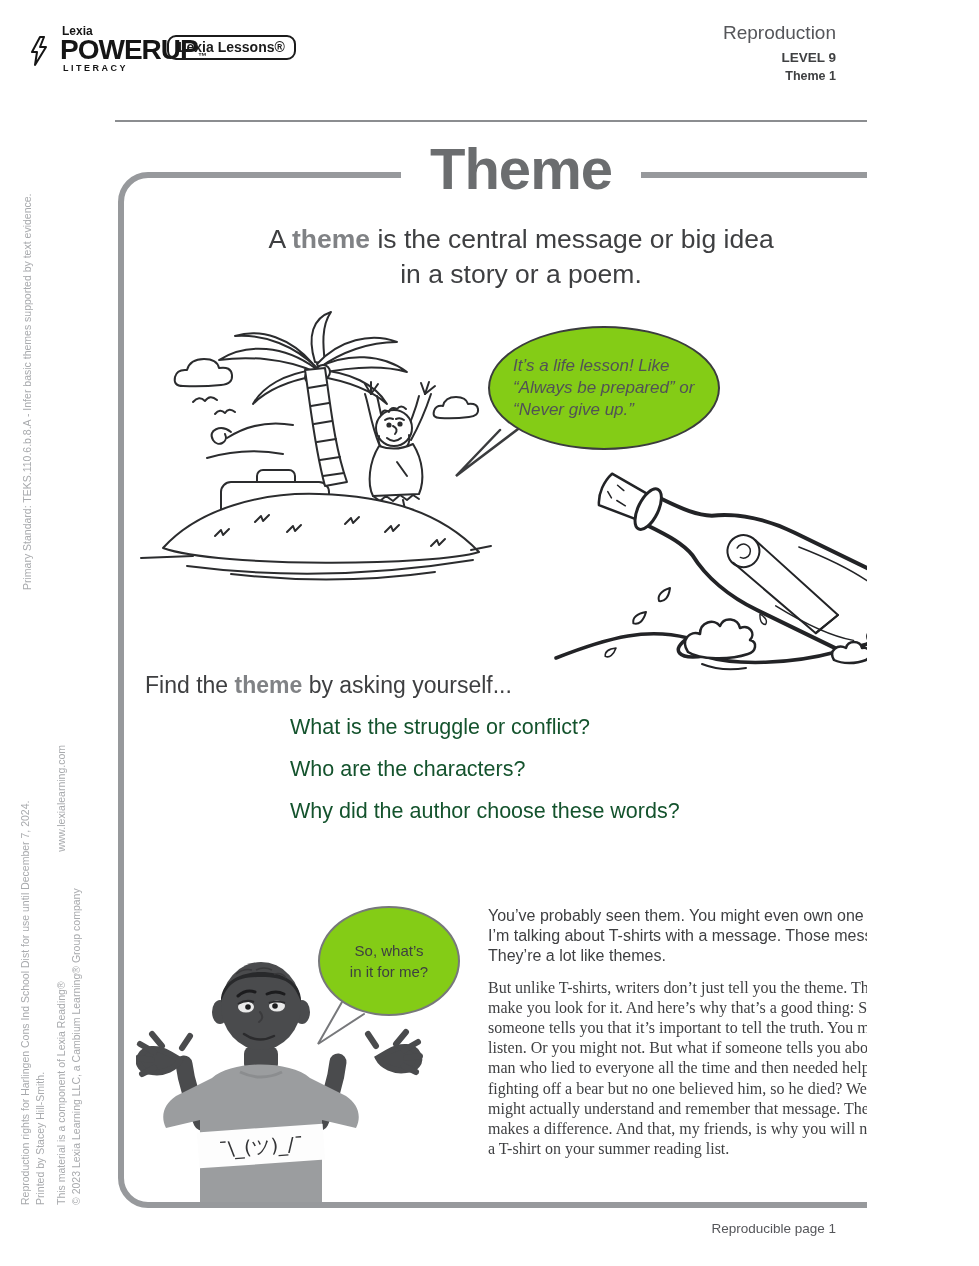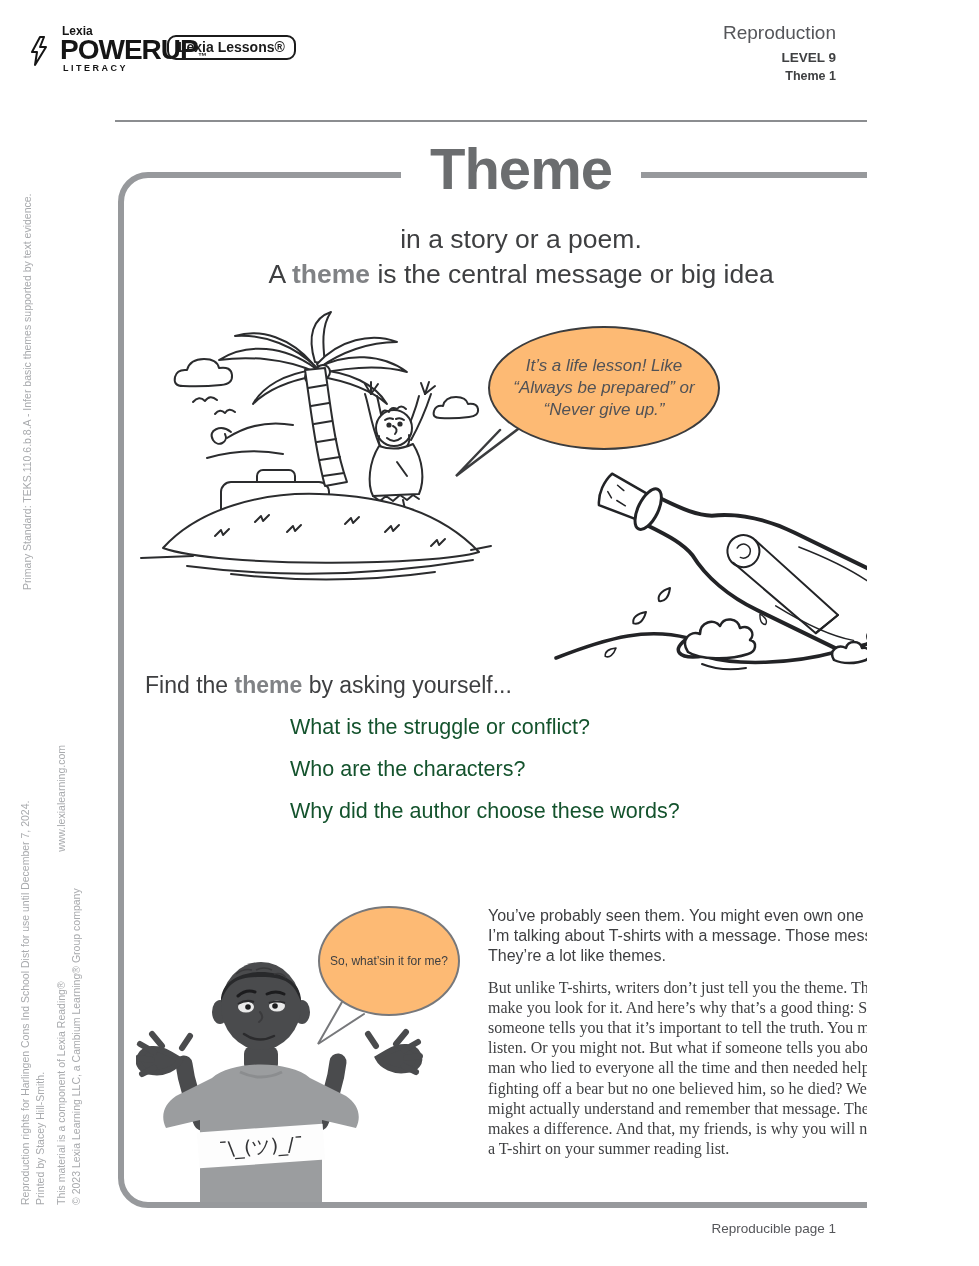--- a/index.html
+++ b/index.html
@@ -36,27 +36,27 @@
     z-index:3;
   }
   .definition { position:absolute; left:118px; top:222px; width:806px; text-align:center;
     font-size:26.5px; line-height:35px; color:#3e3f41; }
   .kw { font-weight:700; color:#808285; }
   
   .island-svg { position:absolute; left:135px; top:310px; z-index:1; }
   .bottle-svg { position:absolute; left:552px; top:452px; z-index:1; }
   .boy-svg { position:absolute; left:136px; top:950px; z-index:1; }
   
-  .bubble { position:absolute; border-radius:50%; background:#fdba74; display:flex; align-items:center;
-    justify-content:center; text-align:center; z-index:4; }
+  .bubble { position:absolute; border-radius:50%; background:#84cc16; display:flex; align-items:center;
+    justify-content:center; text-align:left; z-index:4; }
   .bubble-island { left:488px; top:326px; width:232px; height:124px; border:2.5px solid #3b3c3e;
     font-style:italic; font-size:17px; line-height:22px; color:#515256; }
   .bubble-island .inner { width:182px; }
   .bubble-boy { left:318px; top:906px; width:142px; height:110px; border:2px solid #77787b;
-    font-size:12px; line-height:21px; color:#3e3f41; }
+    font-size:15px; line-height:21px; color:#3e3f41; flex-direction:column; }
   .tail { position:absolute; z-index:3; }
   .tail-island { left:452px; top:416px; }
   .tail-boy { left:312px; top:1000px; }
   
   .find-line { position:absolute; left:145px; top:672px; font-size:23px; color:#3e3f41; z-index:2; }
   .questions { position:absolute; left:290px; top:716px; font-size:21.5px; color:#14532d; z-index:2; }
   .questions .q { margin-bottom:20px; line-height:22px; }
   
   .body-copy { position:absolute; left:488px; top:906px; width:433px; font-size:16px; line-height:20.2px; color:#3e3f41; z-index:2; }
   .body-copy p + p { margin-top:11px;font-family:Liberation Serif, serif; }
@@ -91,22 +91,22 @@
     <div class="level">LEVEL 9</div>
     <div class="lesson">Theme 1</div>
   </div>
 
   <div class="anchor-rule"></div>
 
   <div class="chart-box"></div>
   <div class="chart-title">Theme</div>
 
   <div class="definition">
+    <div><span>A </span><span class="kw">theme</span><span> is the central message or big idea</span></div>
     <div>in a story or a poem.</div>
-    <div><span>A </span><span class="kw">theme</span><span> is the central message or big idea</span></div>
   </div>
 
   <svg class="island-svg" width="360" height="272" viewBox="0 0 360 272">
     <g fill="none" stroke="#2b2c2e" stroke-width="2" stroke-linecap="round" stroke-linejoin="round">
       <path d="M48,76 q-10,0 -8,-9 q2,-8 12,-7 q3,-11 17,-11 q13,0 15,9 q12,-2 13,7 q1,9 -11,10 q-19,2 -38,1 Z" fill="#fff"></path>
       <path d="M305,108 q-8,0 -6,-7 q2,-6 9,-5 q2,-9 13,-9 q10,0 12,7 q9,-1 10,5 q1,7 -9,8 q-15,2 -29,1 Z" fill="#fff"></path>
       <path d="M58,92 q6,-7 12,-1 q5,-7 12,-1"></path>
       <path d="M80,104 q5,-6 10,-1 q4,-6 10,-1"></path>
       <path d="M96,122 c-10,-8 -24,-2 -18,8 c5,8 16,2 12,-6"></path>
       <path d="M92,128 c22,-14 44,-17 66,-13"></path>

